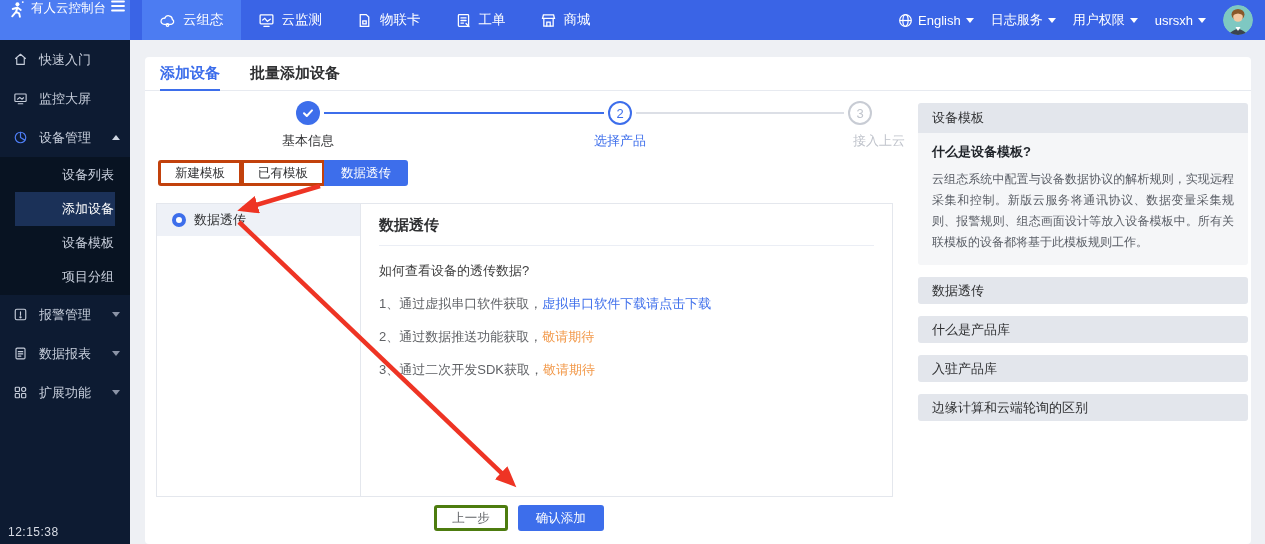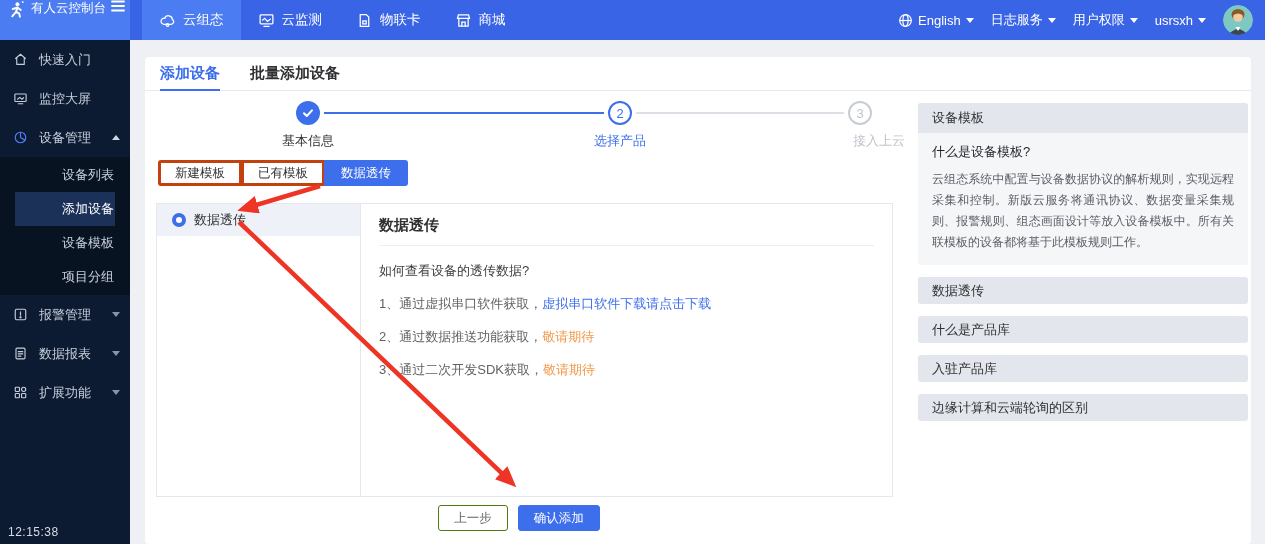--- a/index.html
+++ b/index.html
@@ -62,28 +62,28 @@
   .radio-dot{width:14px;height:14px;border-radius:50%;border:4px solid #3D6EEB;background:#fff;flex:none}
   .panel-right{flex:1;padding:0 18px;overflow:hidden}
   .detail-title{font-size:15px;font-weight:700;color:#303133;padding:12px 0 10px;border-bottom:1px solid #EBEEF5}
   .pr-q{font-size:13px;color:#404040;margin-top:16px}
   .pr-item{font-size:13px;color:#606266;margin-top:15px}
   .link{color:#3D6EEB;text-decoration:none;cursor:pointer}
   .pending{color:#F2994A}
 
   
   .footer{position:absolute;top:448px;left:0;width:748px;display:flex;justify-content:center;gap:10px}
-  .btn{height:26px;padding:0 15px;font-size:12.5px;display:flex;align-items:center;border-radius:3px;cursor:pointer;border:1px solid #4d7c0f;background:#fff;color:#606266;white-space:nowrap}
+  .btn{height:26px;padding:0 15px;font-size:12.5px;display:flex;align-items:center;border-radius:3px;cursor:pointer;border:3px solid #4d7c0f;background:#fff;color:#606266;white-space:nowrap}
   .btn.primary{background:#3D6EEB;border-color:#3D6EEB;color:#fff}
 
   
   .help{position:absolute;left:773px;top:46px;width:330px}
   .help-header{height:30px;background:#E3E6EC;border-radius:3px 3px 0 0;display:flex;align-items:center;padding-left:14px;font-size:13px;color:#303133;cursor:pointer}
   .help-content{background:#F5F6F8;padding:10px 14px 12px;border-radius:0 0 3px 3px}
-  .help-q{font-size:13px;font-weight:400;color:#1F2329}
+  .help-q{font-size:13px;font-weight:700;color:#1F2329}
   .help-body{font-size:12px;color:#5A5E66;line-height:1.75;margin-top:8px;text-align:justify}
   .help-bar{height:27px;margin-top:12px;background:#E3E6EC;border-radius:3px;display:flex;align-items:center;padding-left:14px;font-size:13px;color:#303133;cursor:pointer}
 
   
   .arrows{position:absolute;left:0;top:0;z-index:40;pointer-events:none}
 </style>
 </head>
 <body>
 
 <div class="page">
@@ -126,20 +126,30 @@
         <span>云监测</span>
       </div>
       <div class="nav-item">
         <span class="icon">
           <svg width="17" height="17" viewBox="0 0 20 20" fill="none" stroke="#fff" stroke-width="1.5" stroke-linecap="round">
             <path d="M5 3 H12 L15 6 V17 H5 Z"></path>
             <rect x="8" y="10.5" width="4" height="3.5"></rect>
           </svg>
         </span>
         <span>物联卡</span>
+      </div>
+      <div class="nav-item">
+        <span class="icon">
+          <svg width="17" height="17" viewBox="0 0 20 20" fill="none" stroke="#fff" stroke-width="1.5" stroke-linecap="round">
+            <rect x="4" y="3" width="12" height="14" rx="1"></rect>
+            <path d="M7 7 H13 M7 10 H13 M7 13 H10"></path>
+            <path d="M13 13.5 L16.5 17"></path>
+          </svg>
+        </span>
+        <span>工单</span>
       </div>
       <div class="nav-item">
         <span class="icon">
           <svg width="17" height="17" viewBox="0 0 20 20" fill="none" stroke="#fff" stroke-width="1.5" stroke-linecap="round">
             <path d="M4 3.5 H16 L17 7.5 H3 Z"></path>
             <path d="M4.5 7.5 V16.5 H15.5 V7.5"></path>
             <path d="M8 16.5 V12 H12 V16.5"></path>
           </svg>
         </span>
         <span>商城</span>

